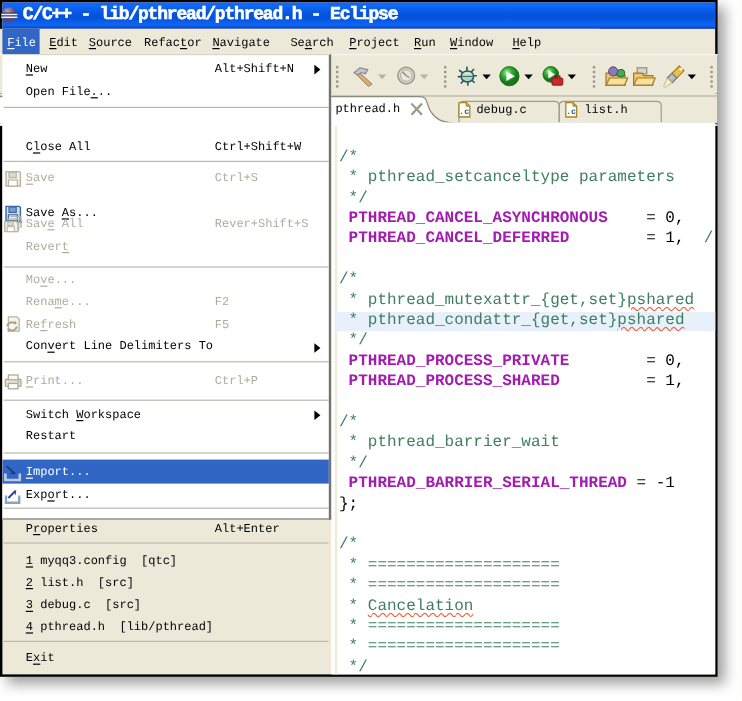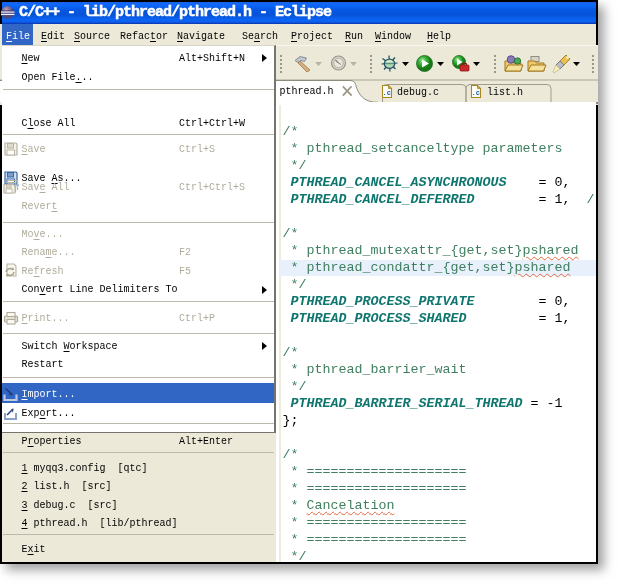--- a/index.html
+++ b/index.html
@@ -11,21 +11,21 @@
 #menubar span{position:absolute;top:1.5px;height:21px;font:10px/21px "Liberation Mono",monospace;color:#000;white-space:pre}
 #fileitem{position:absolute;left:2px;top:0;width:31px;height:21px;background:#3166c5}
 #menubar .f{color:#fff}
 #toolbar{position:absolute;left:-2px;top:43px;width:598px;height:33px;background:#ece9d8;border-top:1px solid #f7f6f1}
 #tabstrip{position:absolute;left:-2px;top:75.5px;width:598px;height:27px;background:#ece9d8}
 #editor{position:absolute;left:274px;top:100px;width:320px;height:460px;background:#fff}
 #ruler{position:absolute;left:277px;top:103px;width:1.5px;height:457px;background:#eeecdd}
 #hl{position:absolute;left:278px;top:257.5px;width:315.5px;height:16px;background:#e7f0fb}
 #code{position:absolute;left:280.5px;top:121px;font:13.33px/17px "Liberation Mono",monospace;color:#000;white-space:pre}
 #code .c{color:#3f7f5f}
-#code .e{color:#0f766e;font-style:italic;font-weight:bold}
+#code .e{color:#a21caf;font-weight:bold}
 #code .sq{text-decoration:underline;text-decoration-style:wavy;text-decoration-color:#e86a42;text-decoration-thickness:1.3px;text-underline-offset:2px}
 #menu{position:absolute;left:2px;top:45px;width:273.5px;height:388px;background:#fff;border-right:2px solid #75756d;border-bottom:1.5px solid #75756d;border-top:1px solid #d9d6c7}
 .mi{position:absolute;left:0;width:270px;height:13px;font:10px/13px "Liberation Mono",monospace;white-space:pre}
 .mi .lb{position:absolute;left:19.5px;top:0}
 .mi .ac{position:absolute;left:177px;top:0}
 .mi.g{color:#b0ac9b}
 .sep{position:absolute;left:0.5px;width:271px;height:1px;background:#bcb9ab}
 .arr{position:absolute;left:259.5px;top:2.2px;width:0;height:0;border-left:5.5px solid #000;border-top:4.2px solid transparent;border-bottom:4.2px solid transparent}
 #impband{position:absolute;left:0;top:337px;width:271.5px;height:19.5px;background:#3166c5}
 .mic{position:absolute;left:1px;top:-2px;width:16px;height:16px}
@@ -203,21 +203,21 @@
 <span class="c"> * ====================</span>
 <span class="c"> * <span class="sq">Cancelation</span></span>
 <span class="c"> * ====================</span>
 <span class="c"> * ====================</span>
 <span class="c"> */</span></div>
 </div>
 <div id="menu">
 <div id="impband"></div>
 <div class="mi" style="top:5.9px"><span class="lb"><u>N</u>ew</span><span class="ac">Alt+Shift+N</span><div class="arr"></div></div>
 <div class="mi" style="top:24.9px"><span class="lb">Open File<u>.</u>..</span></div>
-<div class="mi" style="top:70.7px"><span class="lb">C<u>l</u>ose All</span><span class="ac">Ctrl+Ctrl+W</span></div>
+<div class="mi" style="top:70.7px"><span class="lb">C<u>l</u>ose All</span><span class="ac">Ctrl+Shift+W</span></div>
 <div class="mi g" style="top:97.4px"><svg class="mic" width="16" height="16" viewBox="0 0 16 16">
         <path d="M2 2h11l1 1v11H2z" fill="#f4f2e8" stroke="#b8b4a2" stroke-width="1.2"></path>
         <rect x="4.5" y="2.5" width="6" height="4.5" fill="#dedacc" stroke="#b8b4a2" stroke-width="1"></rect>
         <rect x="4" y="9" width="7.5" height="5" fill="#fff" stroke="#b8b4a2" stroke-width="1"></rect>
       </svg><span class="lb"><u>S</u>ave</span><span class="ac">Ctrl+S</span></div>
 <div class="mi" style="top:126px"><svg class="mic" width="16" height="16" viewBox="0 0 16 16">
         <path d="M2 2h11l1 1v11H2z" fill="#cfe0f2" stroke="#3a66a8" stroke-width="1.2"></path>
         <rect x="4.5" y="2.5" width="6" height="4.5" fill="#7a9cc8" stroke="#3a66a8" stroke-width="1"></rect>
         <rect x="4" y="9" width="7.5" height="5" fill="#fff" stroke="#3a66a8" stroke-width="1"></rect>
         <g fill="#2a52c8">
@@ -225,21 +225,21 @@
           <rect x="11.7" y="14.4" width="1.6" height="1.6"></rect>
           <rect x="13.9" y="14.4" width="1.6" height="1.6"></rect>
         </g>
       </svg><span class="lb">Save <u>A</u>s...</span></div>
 <div class="mi g" style="top:134.9px"><svg class="mic" width="16" height="16" viewBox="0 0 16 16">
         <path d="M5 1.5h8.5l1 1v8.5" fill="none" stroke="#bab6a4" stroke-width="1.2"></path>
         <path d="M3 3.5h8.5l1 1v8.5" fill="none" stroke="#bab6a4" stroke-width="1.2"></path>
         <path d="M1 5.5h9.5l1.5 1.5v7H1z" fill="#f4f2e8" stroke="#bab6a4" stroke-width="1.2"></path>
         <rect x="3.5" y="5.8" width="4.5" height="3.2" fill="#dedacc" stroke="#bab6a4" stroke-width="0.9"></rect>
         <rect x="3" y="10" width="6" height="4" fill="#fff" stroke="#bab6a4" stroke-width="0.9"></rect>
-      </svg><span class="lb">Sav<u>e</u> All</span><span class="ac">Ctrl+Ctrl+S</span></div>
+      </svg><span class="lb">Sav<u>e</u> All</span><span class="ac">Rever+Shift+S</span></div>
 <div class="mi g" style="top:153.7px"><span class="lb">Rever<u>t</u></span></div>
 <div class="mi g" style="top:182.4px"><span class="lb">Mo<u>v</u>e...</span></div>
 <div class="mi g" style="top:200.4px"><span class="lb">Rena<u>m</u>e...</span><span class="ac">F2</span></div>
 <div class="mi g" style="top:218.9px"><svg class="mic" width="16" height="16" viewBox="0 0 16 16">
         <path d="M4 1h7l2 2v10H4z" fill="#f7f5ec" stroke="#b8b4a2" stroke-width="1.1"></path>
         <path d="M3 9a4 4 0 0 1 7-2" fill="none" stroke="#a8a492" stroke-width="1.6"></path>
         <path d="M11 9a4 4 0 0 1-7 2" fill="none" stroke="#a8a492" stroke-width="1.6"></path>
         <path d="M10 4l1 3-3 0z" fill="#a8a492"></path>
         <path d="M4 14l-1-3 3 0z" fill="#a8a492"></path>
       </svg><span class="lb">Re<u>f</u>resh</span><span class="ac">F5</span></div>

